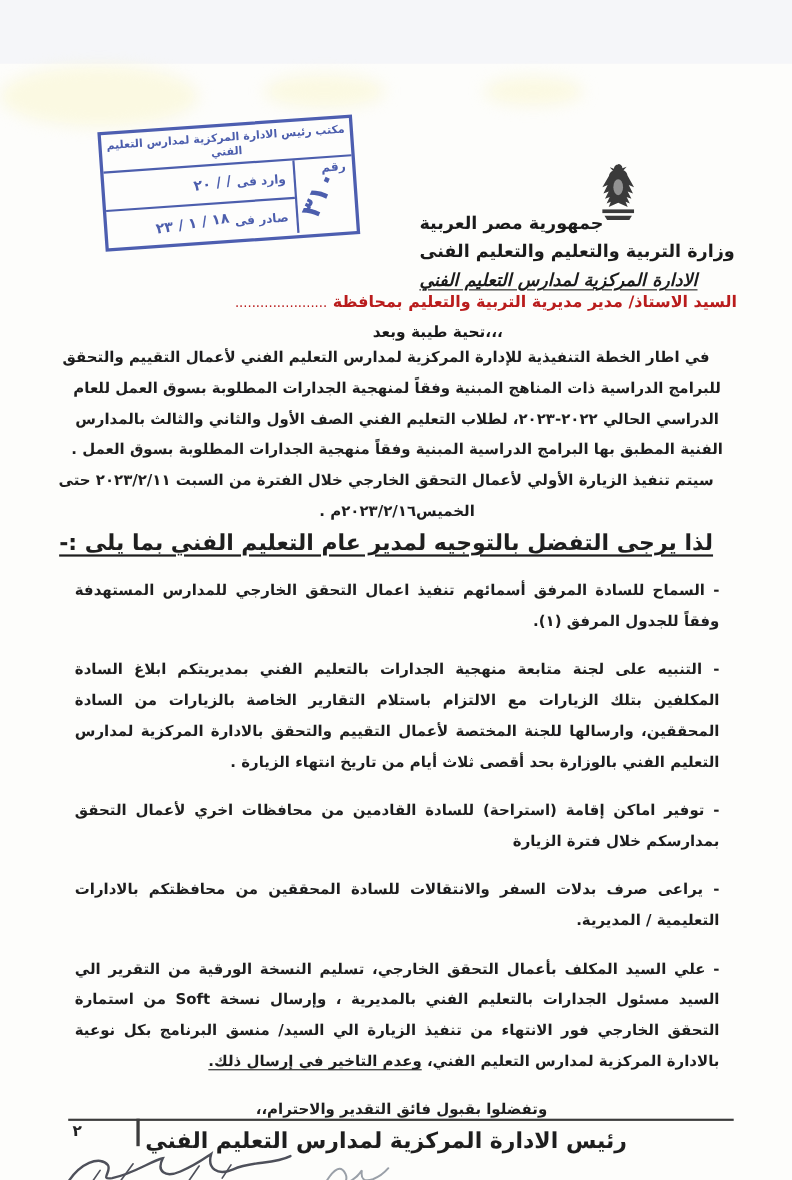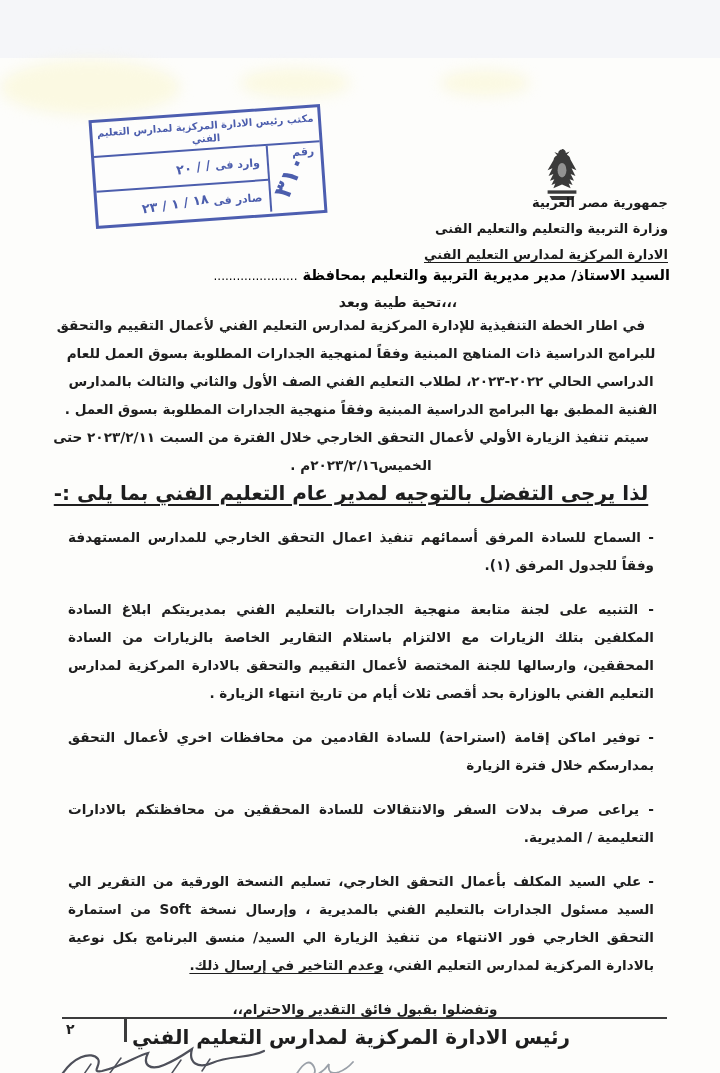--- a/index.html
+++ b/index.html
@@ -34,28 +34,28 @@
   .stamp-dates{flex:1;}
   .stamp-row{
     height:33px;display:flex;align-items:center;gap:5px;
     padding:0 7px;font-size:11px;font-weight:bold;white-space:nowrap;
   }
   .stamp-row + .stamp-row{border-top:2px solid currentColor;}
   .hand{display:inline-block;transform:rotate(-5deg);font-size:13px;letter-spacing:1px;}
   
   .emblem{position:absolute;left:538px;top:88px;}
   .letterhead{
-    position:absolute;right:52px;top:132px;direction:rtl;text-align:right;
-    font-weight:bold;font-size:13px;line-height:26px;color:#1b1b1b;
+    position:absolute;right:52px;top:132px;direction:rtl;text-align:left;
+    font-weight:bold;font-size:16px;line-height:26px;color:#1b1b1b;
   }
-  .letterhead .underlined{text-decoration:underline;text-underline-offset:3px;}
+  .letterhead .underlined{text-decoration:underline;text-underline-offset:3px;font-style:italic;}
   
   .addressee{
     position:absolute;right:50px;top:209px;direction:rtl;
-    font-weight:bold;font-size:14.5px;color:#000000;white-space:nowrap;
+    font-weight:bold;font-size:14.5px;color:#b91c1c;white-space:nowrap;
   }
   .addressee .dots{font-weight:normal;letter-spacing:1px;font-size:12px;}
   .greeting{
     position:absolute;top:236px;left:0;width:100%;text-align:center;
     font-weight:bold;font-size:14px;color:#1a1a1a;transform:translateX(38px);
   }
   
   .body-flow{
     position:absolute;top:253px;right:50px;left:52px;
     direction:rtl;text-align:justify;

